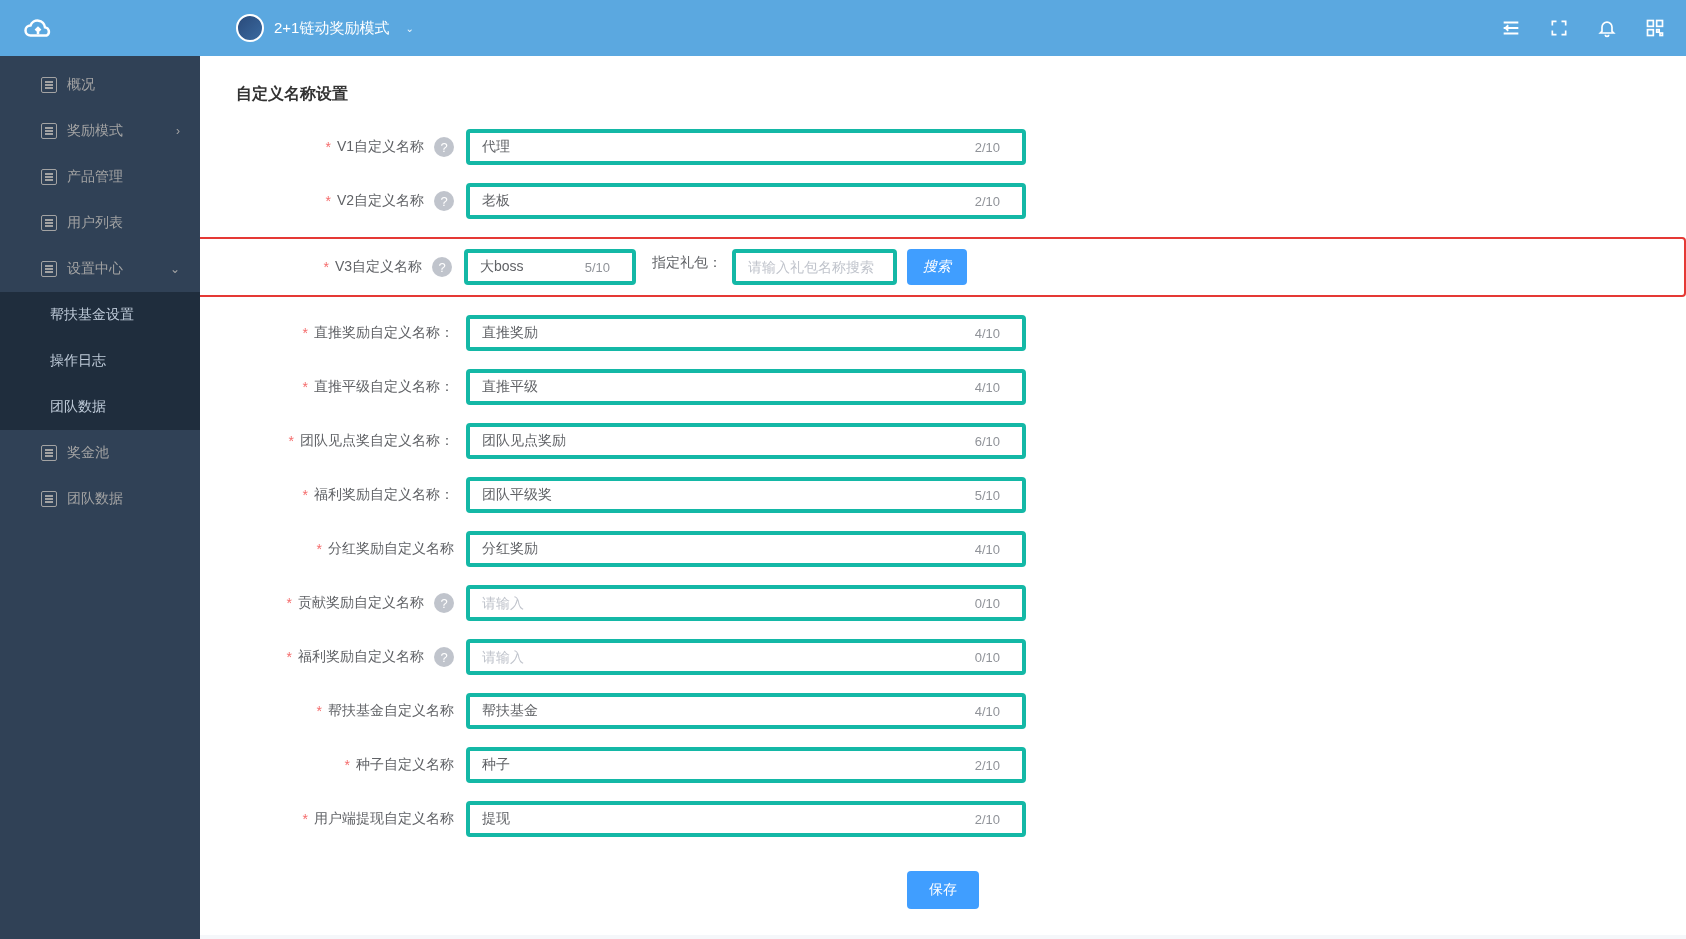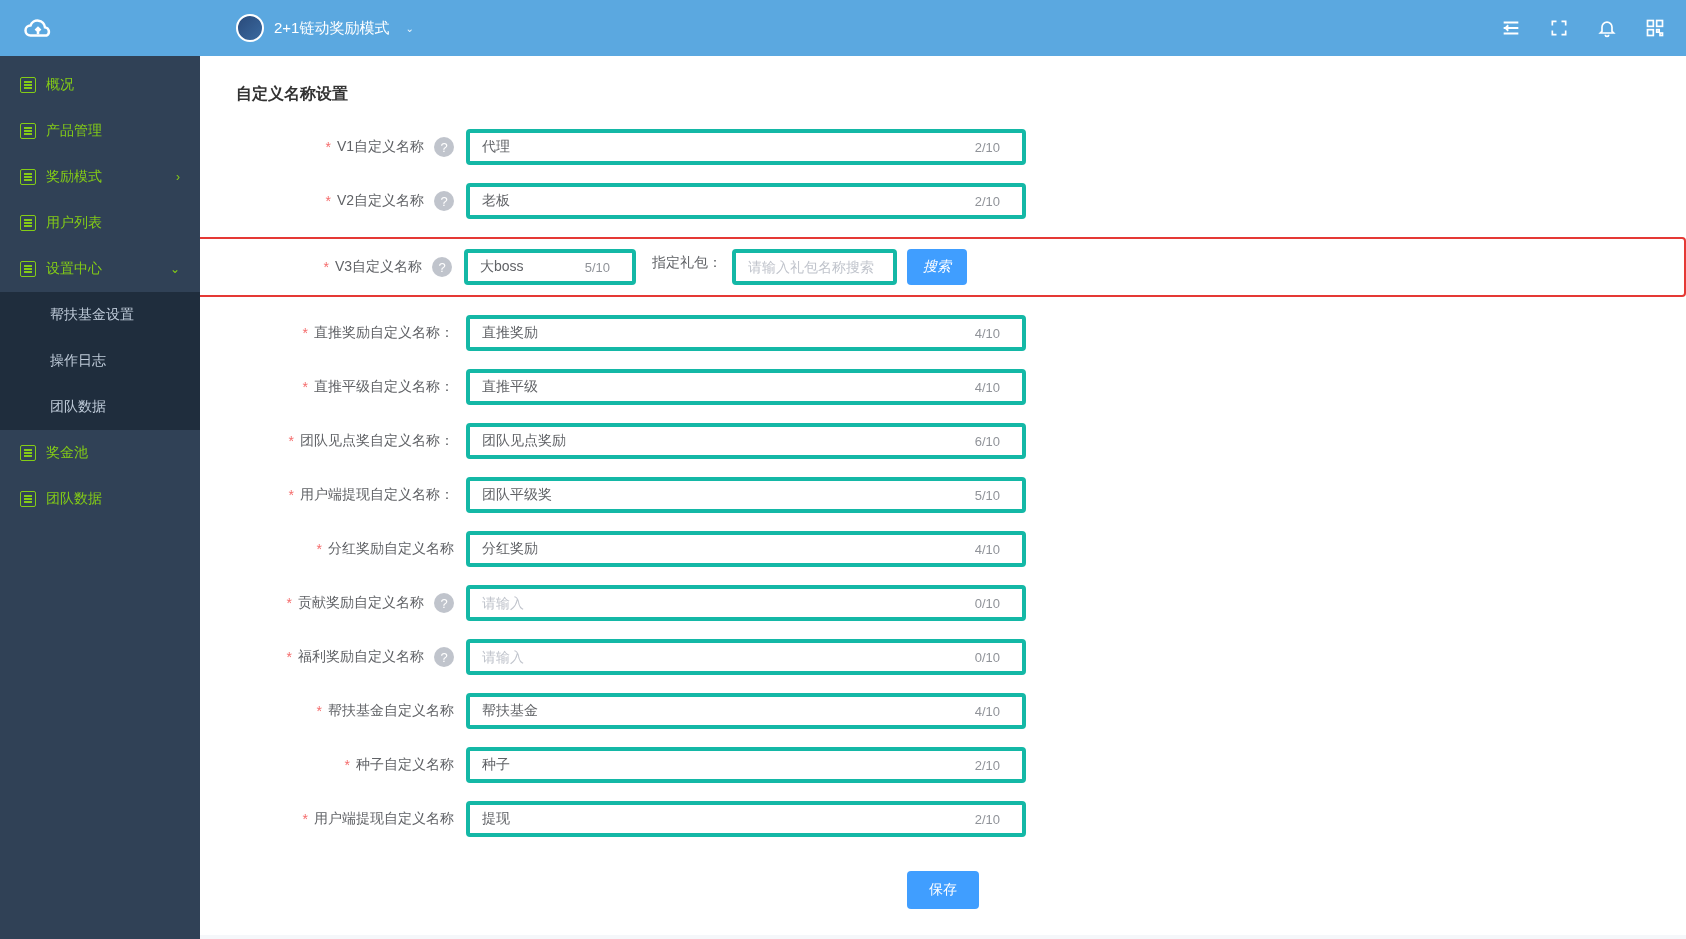--- a/index.html
+++ b/index.html
@@ -12,21 +12,21 @@
 .app-avatar { width: 28px; height: 28px; border-radius: 50%; background: linear-gradient(135deg,#2a4a7a,#3a6aa0); border: 2px solid #fff; }
 .app-title { font-size: 15px; font-weight: 400; }
 .caret { font-size: 10px; margin-left: 6px; opacity: .9; }
 .topbar-spacer { flex: 1; }
 .topbar-icons { display: flex; gap: 26px; align-items: center; }
 .topbar-icons .ticon { width: 22px; height: 22px; display: flex; align-items: center; justify-content: center; cursor: pointer; }
 
 .layout { display: flex; height: calc(100vh - 56px); }
 .sidebar { width: 200px; background: #304156; color: #b8c7d4; padding-top: 6px; overflow-y: auto; flex-shrink: 0; }
 .menu-item, .submenu-item { display: flex; align-items: center; padding: 0 20px; height: 46px; cursor: pointer; font-size: 14px; }
-.menu-item { color: #84cc16; }
+.menu-item { color: #a3a3a3; margin-left: 21px; }
 .menu-item .m-icon { width: 16px; height: 16px; margin-right: 10px; border: 1.5px solid currentColor; border-radius: 2px; position: relative; flex-shrink: 0; }
 .menu-item .m-icon::after { content:""; position:absolute; left:3px; top:3px; right:3px; height:1.5px; background: currentColor; box-shadow: 0 3px 0 currentColor, 0 6px 0 currentColor; }
 .menu-item .m-label { flex: 1; }
 .menu-item .m-chevron { font-size: 12px; }
 .menu-item.expanded .m-chevron { transform: rotate(0deg); }
 .submenu { background: #1f2d3d; }
 .submenu-item { padding-left: 50px; color: #bfcbd9; }
 .submenu-item.active { color: #409eff; font-weight: 500; }
 
 .main { flex: 1; background: #f5f7fa; overflow-y: auto; position: relative; display: flex; flex-direction: column; }
@@ -105,26 +105,26 @@
 </div>
 
 <div class="layout">
   <div class="sidebar">
     <div class="menu-item">
       <span class="m-icon"></span>
       <span class="m-label">概况</span>
     </div>
     <div class="menu-item">
       <span class="m-icon"></span>
-      <span class="m-label">产品管理</span>
-    </div>
-    <div class="menu-item">
-      <span class="m-icon"></span>
       <span class="m-label">奖励模式</span>
       <span class="m-chevron">›</span>
+    </div>
+    <div class="menu-item">
+      <span class="m-icon"></span>
+      <span class="m-label">产品管理</span>
     </div>
     <div class="menu-item">
       <span class="m-icon"></span>
       <span class="m-label">用户列表</span>
     </div>
     <div class="menu-item expanded">
       <span class="m-icon"></span>
       <span class="m-label">设置中心</span>
       <span class="m-chevron">⌄</span>
     </div>
@@ -217,21 +217,21 @@
           </div>
         <div class="input-wrap">
           <input class="input wide" value="团队见点奖励" style="">
           <span class="counter">6/10</span>
         </div>
       </div>
 
       <div class="form-row">
         <div class="form-label">
             <span class="req">*</span>
-            <span>用户端提现自定义名称：</span>
+            <span>福利奖励自定义名称：</span>
           </div>
         <div class="input-wrap">
           <input class="input wide" value="团队平级奖" style="">
           <span class="counter">5/10</span>
         </div>
       </div>
 
       <div class="form-row">
         <div class="form-label">
             <span class="req">*</span>

